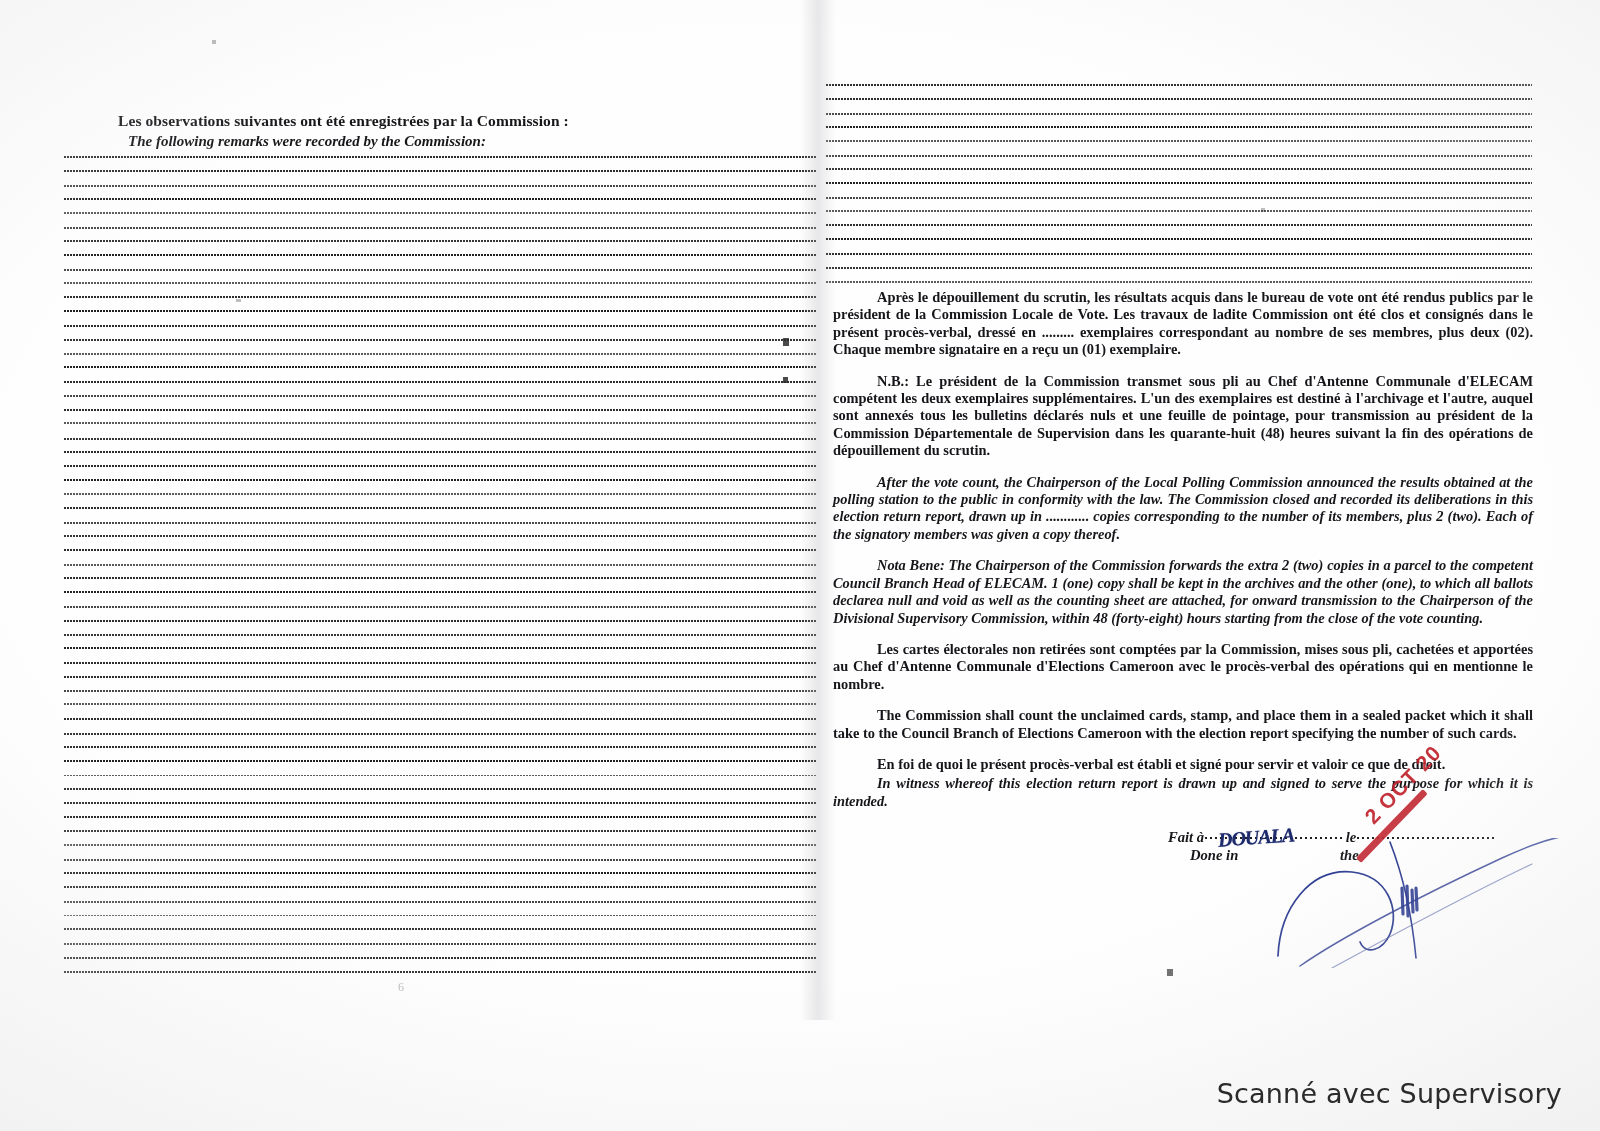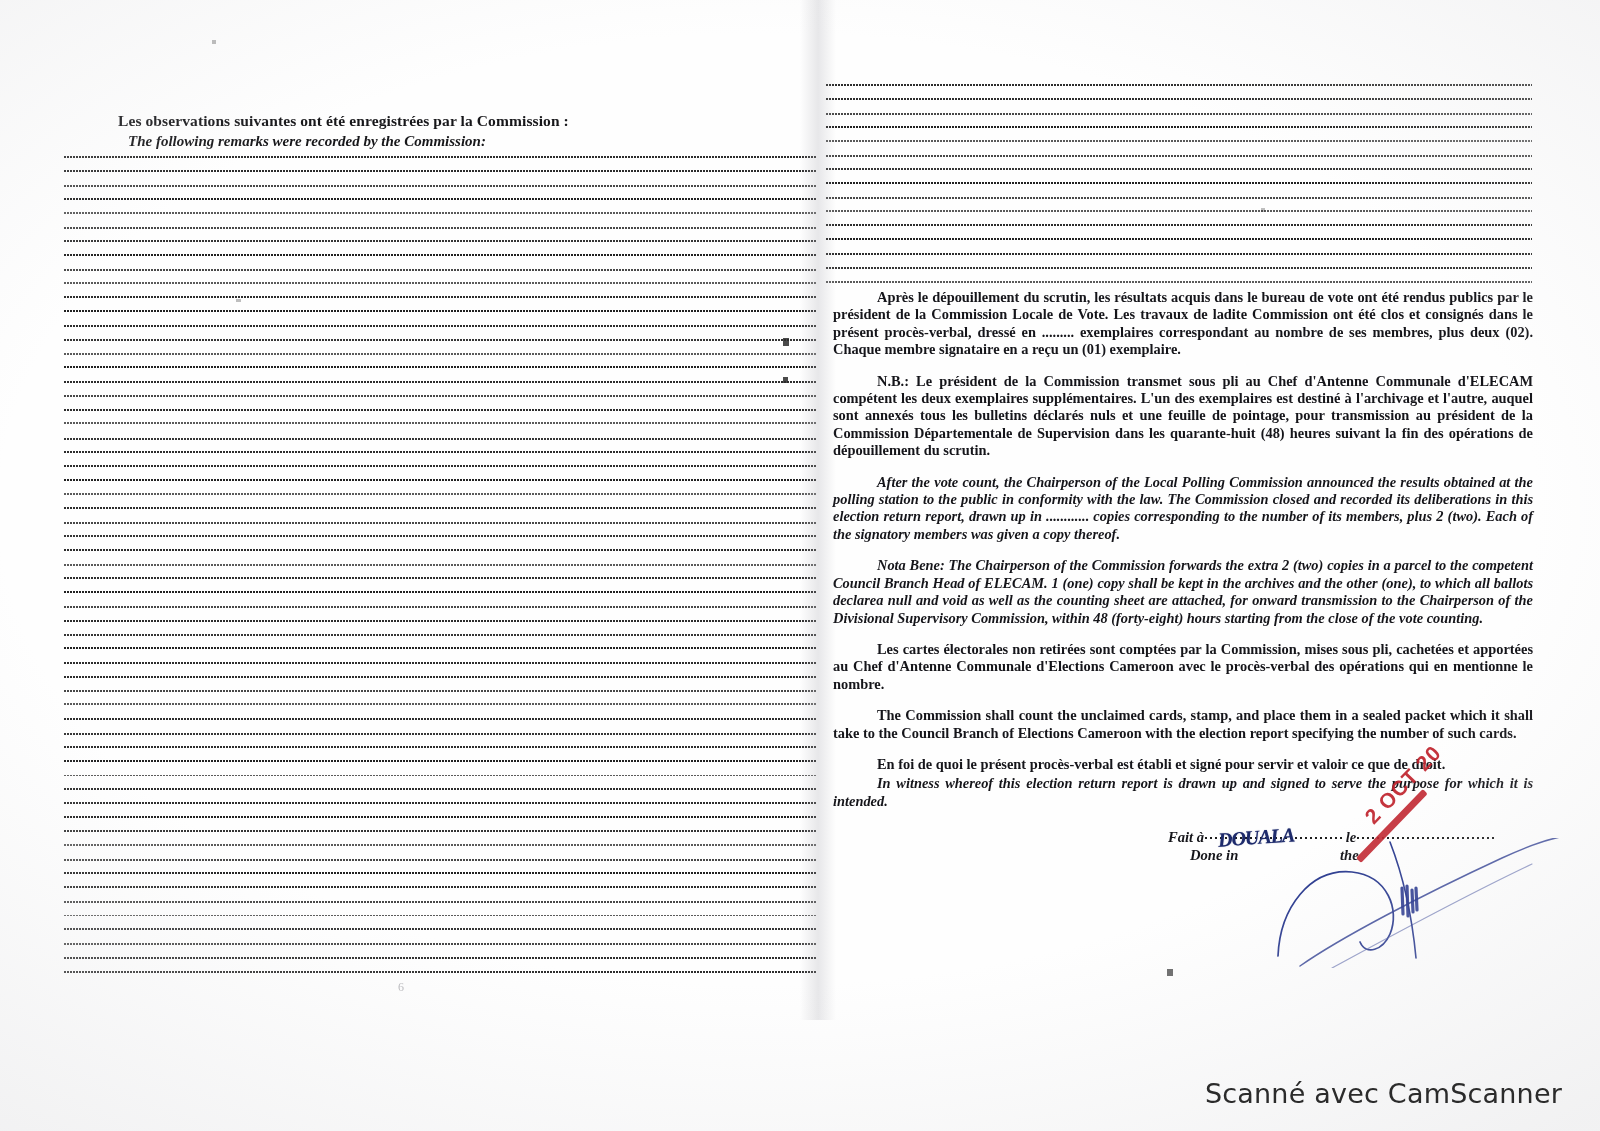--- a/index.html
+++ b/index.html
@@ -419,13 +419,13 @@
 
   <div class="artifact" style="left:783px; top:338px; width:6px; height:8px;"></div>
   <div class="artifact" style="left:783px; top:377px; width:5px; height:6px;"></div>
   <div class="artifact" style="left:1167px; top:969px; width:6px; height:7px; opacity:.7;"></div>
   <div class="artifact" style="left:1261px; top:208px; width:4px; height:4px; opacity:.3;"></div>
 
   <div id="gutter-shadow"></div>
   <div id="paper-tone"></div>
 </div>
 
-<div id="camscanner-watermark">Scanné avec CamScanner</div>
+<div id="camscanner-watermark">Scanné avec Supervisory</div>
 
 </body></html>

